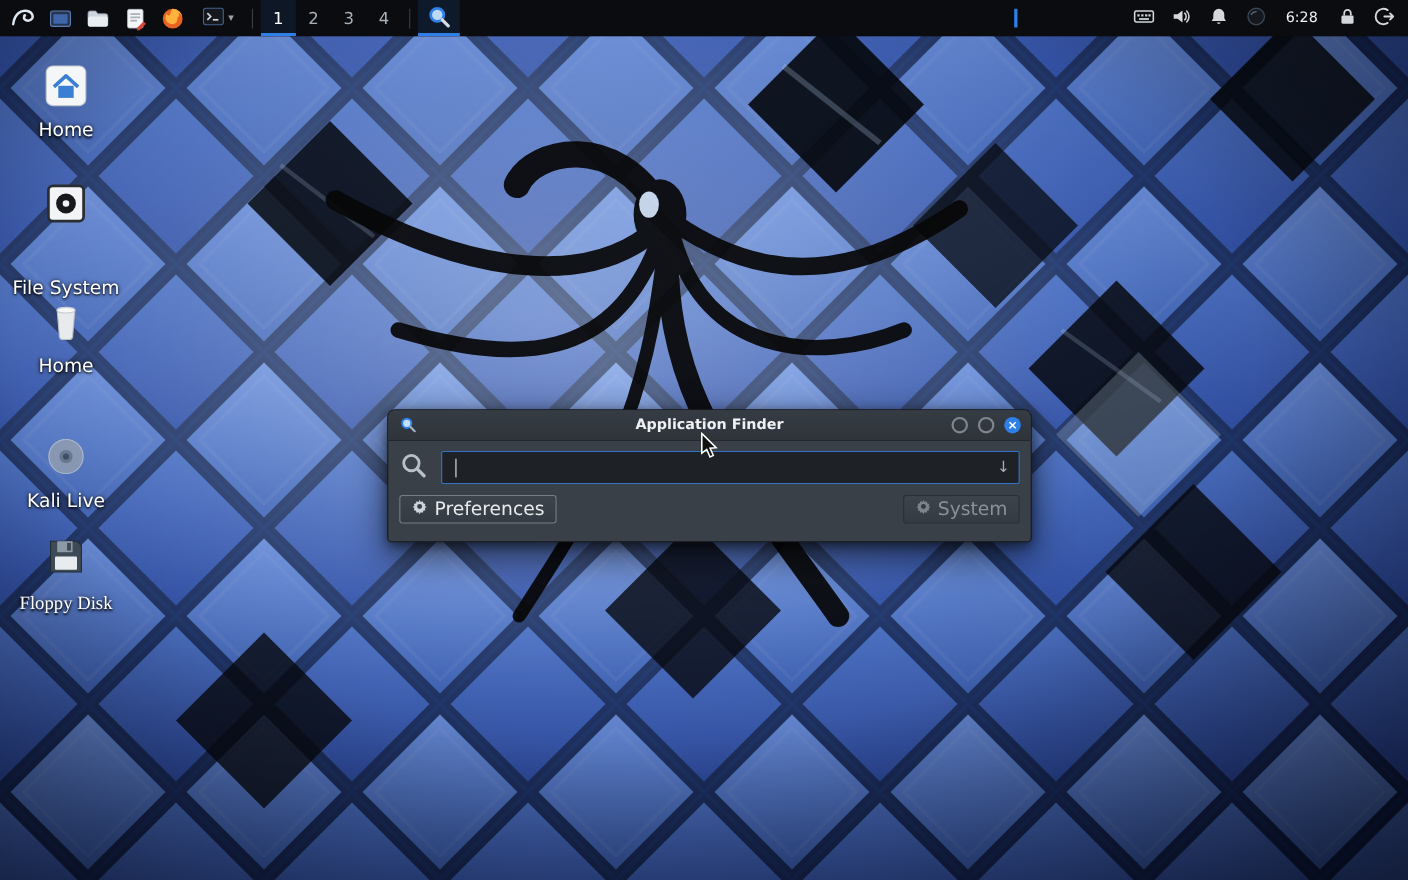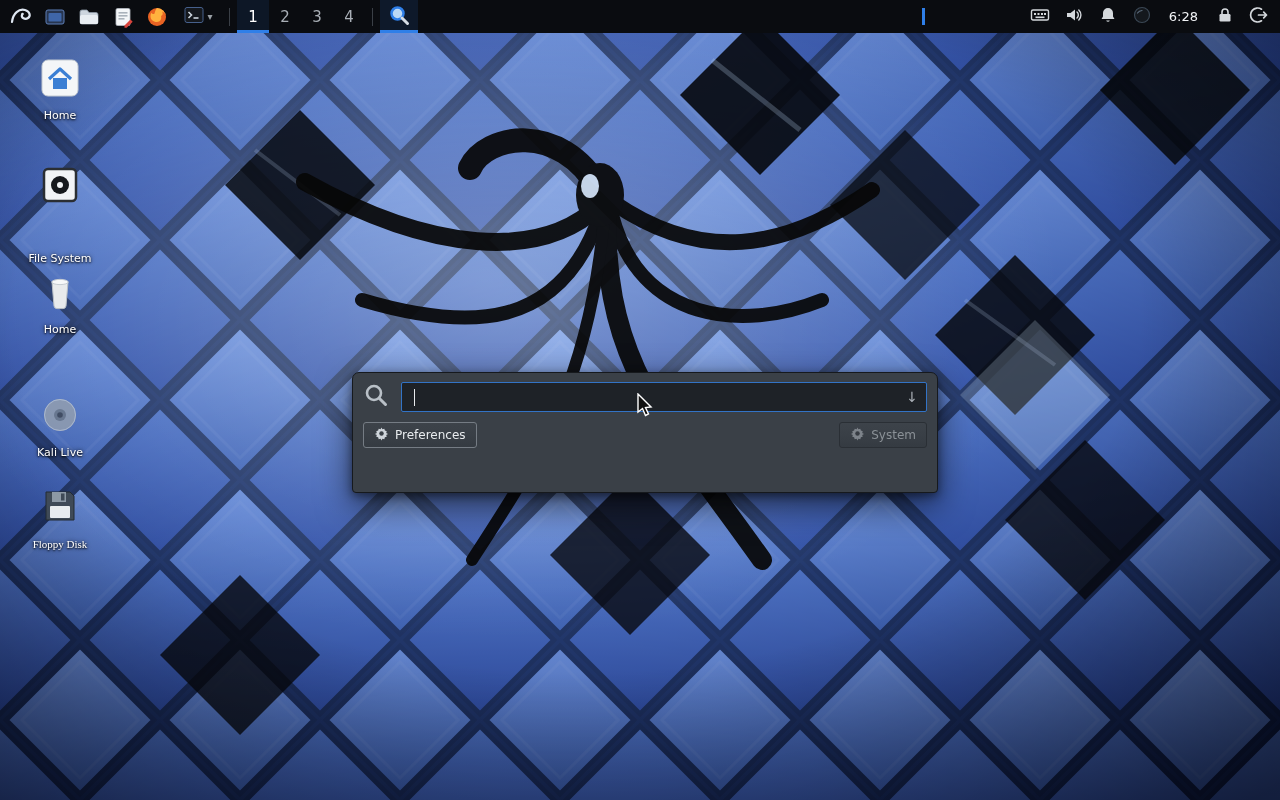--- a/index.html
+++ b/index.html
@@ -39,21 +39,21 @@
   .tray-btn{width:34px;display:flex;align-items:center;justify-content:center;}
   .clock{display:flex;align-items:center;padding:0 10px;font-size:13px;color:#f2f4f6;}
 
   
   .desk-icons{position:absolute;left:5px;top:56px;z-index:1;width:110px;}
   .desk-item{
     width:110px;display:flex;flex-direction:column;align-items:center;
     position:absolute;left:0;
   }
   .desk-item .label{
-    margin-top:6px;font-size:11px;color:#ffffff;text-align:center;line-height:1.15;
+    margin-top:6px;font-size:17px;color:#ffffff;text-align:center;line-height:1.15;
     text-shadow:0 1px 2px rgba(0,0,0,.95),0 0 4px rgba(0,0,0,.8);
   }
   .di-0{top:0;} .di-1{top:107px;gap:36px;} .di-2{top:214px;} .di-3{top:337px;} .di-4{top:428px;font-family:Liberation Serif, serif;}
   .di-3 svg{opacity:.75;}
 
   
   .dialog{
     position:absolute;left:352px;top:372px;width:586px;height:121px;z-index:5;
     background:#3a4047;border:1px solid #16191d;border-radius:7px 7px 4px 4px;
     box-shadow:0 12px 34px rgba(0,0,0,.6),0 3px 10px rgba(0,0,0,.45);
@@ -89,21 +89,21 @@
   .caret{
     position:absolute;left:12px;top:6px;width:1px;height:17px;background:#e8ebee;
     animation:blink 1.1s steps(1) infinite;
   }
   @keyframes blink{50%{opacity:0;}}
   .combo-arrow{color:#aab0b7;font-size:14px;margin-left:6px;}
   .btn-row{display:flex;justify-content:space-between;margin-top:10px;}
   .dlg-btn{
     display:inline-flex;align-items:center;gap:6px;height:26px;padding:0 10px;
     background:linear-gradient(#3d434a,#353b42);border-radius:3px;
-    font-size:12px;color:#e8ebee;box-sizing:border-box;
+    font-size:17px;color:#e8ebee;box-sizing:border-box;
   }
   .dlg-btn.prefs{border:1px solid #757c84;}
   .dlg-btn.launch{border:1px solid #2a2f35;color:#8b9197;}
 
   .cursor{position:absolute;left:636px;top:393px;z-index:20;}
 </style>
 </head>
 <body>
 
 <div class="screen">
@@ -373,20 +373,36 @@
       <span>
         <svg width="20" height="20" viewBox="0 0 20 20">
             <path d="M12.5 4.2 a7 7 0 1 0 0 11.6" fill="none" stroke="#d4d8dc" stroke-width="1.7" stroke-linecap="round"></path>
             <path d="M9.5 10 h8 M14.7 7.2 L17.5 10 l-2.8 2.8" stroke="#d4d8dc" stroke-width="1.7" fill="none" stroke-linecap="round" stroke-linejoin="round"></path>
           </svg>
       </span>
     </div>
   </div>
 
   <div class="dialog">
+    <div class="titlebar">
+      <span class="tb-icon">
+        <svg width="16" height="16" viewBox="0 0 16 16">
+            <circle cx="6.8" cy="6.8" r="4.2" fill="#bfe0f8" stroke="#2f7fe8" stroke-width="1.8"></circle>
+            <line x1="10" y1="10" x2="14" y2="14" stroke="#9fb3c8" stroke-width="2" stroke-linecap="round"></line>
+          </svg>
+      </span>
+      <div class="title">Application Finder</div>
+      <div class="tb-buttons">
+        <div class="wbtn ring"></div>
+        <div class="wbtn ring"></div>
+        <div class="wbtn close">
+            <span>×</span>
+          </div>
+      </div>
+    </div>
 
     <div class="dlg-body">
       <div class="search-row">
         <span>
           <svg width="26" height="26" viewBox="0 0 26 26">
               <circle cx="11" cy="11" r="7" fill="none" stroke="#b9c0c7" stroke-width="2.6"></circle>
               <line x1="16.2" y1="16.2" x2="22.5" y2="22.5" stroke="#b9c0c7" stroke-width="3" stroke-linecap="round"></line>
             </svg>
         </span>
         <div class="input-wrap">

